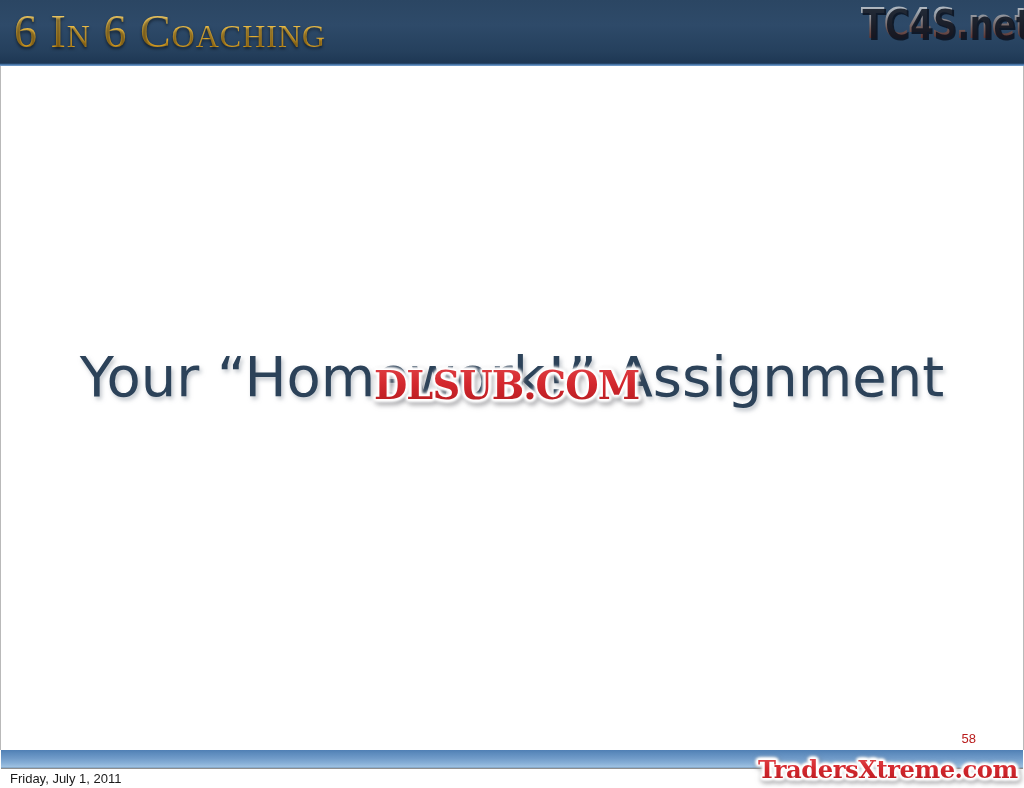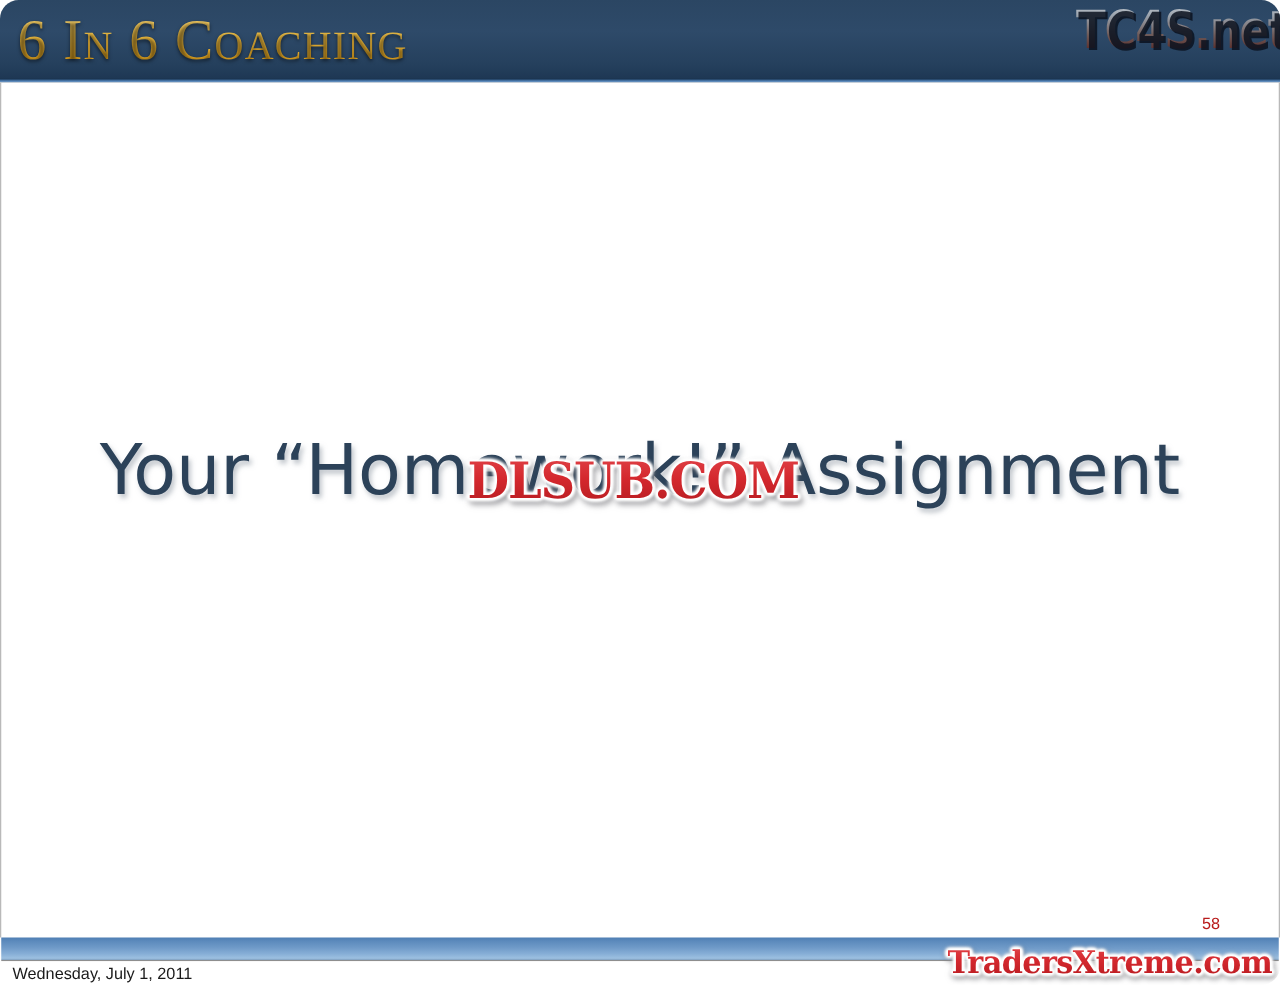--- a/index.html
+++ b/index.html
@@ -11,21 +11,20 @@
     font-family: "Liberation Sans", sans-serif;
     overflow: hidden;
   }
 
   #slide {
     position: relative;
     width: 1024px;
     height: 788px;
     background: #ffffff;
     overflow: hidden;
-    border-radius: 15px;
   }
 
   
   #header-banner {
     position: absolute;
     left: 0; top: 0;
     width: 1024px;
     height: 66px;
     background: linear-gradient(180deg, #2b4663 0%, #2e4a69 38%, #25405d 78%, #1c3551 100%);
     overflow: hidden;
@@ -214,17 +213,17 @@
     <div id="slide-title">Your “Homework!” Assignment</div>
   </div>
 
   <div id="watermark-center">DLSUB.COM</div>
 
   <div id="page-number">58</div>
 
   <div id="footer-bar"></div>
   <div id="footer-strip"></div>
 
-  <div id="footer-date">Wednesday, July 1, 2011</div>
+  <div id="footer-date">Friday, July 1, 2011</div>
 
   <div id="watermark-footer">TradersXtreme.com</div>
 
 </div>
 
 </body></html>

